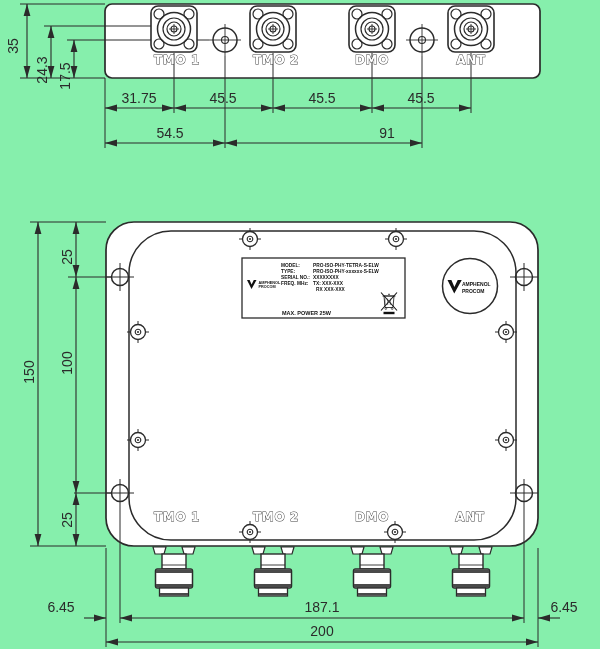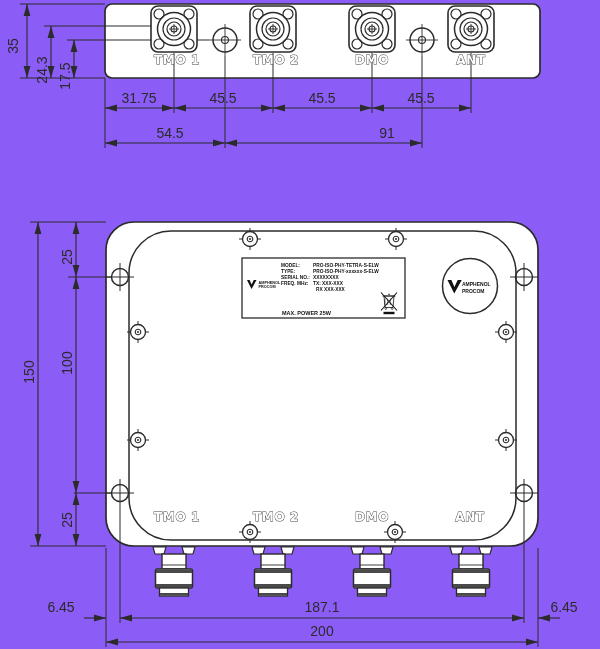--- a/index.html
+++ b/index.html
@@ -1,16 +1,16 @@
 <!DOCTYPE html>
 <html><head>
 <meta charset="utf-8">
 <style>
   html,body { margin:0; padding:0; background:#ffffff; }
-  .stage { width:600px; height:649px; position:relative; background:#8b5cf6; }
+  .stage { width:600px; height:649px; position:relative; background:#86efac; }
   svg { display:block; }
   text { fill:#2b2b2b; }
   .dim  { font:14px "Liberation Sans", sans-serif; }
   .port { font:bold 12px "DejaVu Sans", sans-serif; fill:#ffffff; stroke:#3d3d3d; stroke-width:0.9px; paint-order:stroke; letter-spacing:0.6px; }
   .plate-k { font:bold 4.8px "Liberation Sans", sans-serif; fill:#111; }
   .plate-v { font:bold 4.8px "Liberation Sans", sans-serif; fill:#111; }
   .brand   { font:bold 3.8px "Liberation Sans", sans-serif; fill:#111; }
   .badge-brand { font:bold 5px "Liberation Sans", sans-serif; fill:#111; }
   .maxp  { font:bold 5.5px "Liberation Sans", sans-serif; fill:#111; }
 </style>

